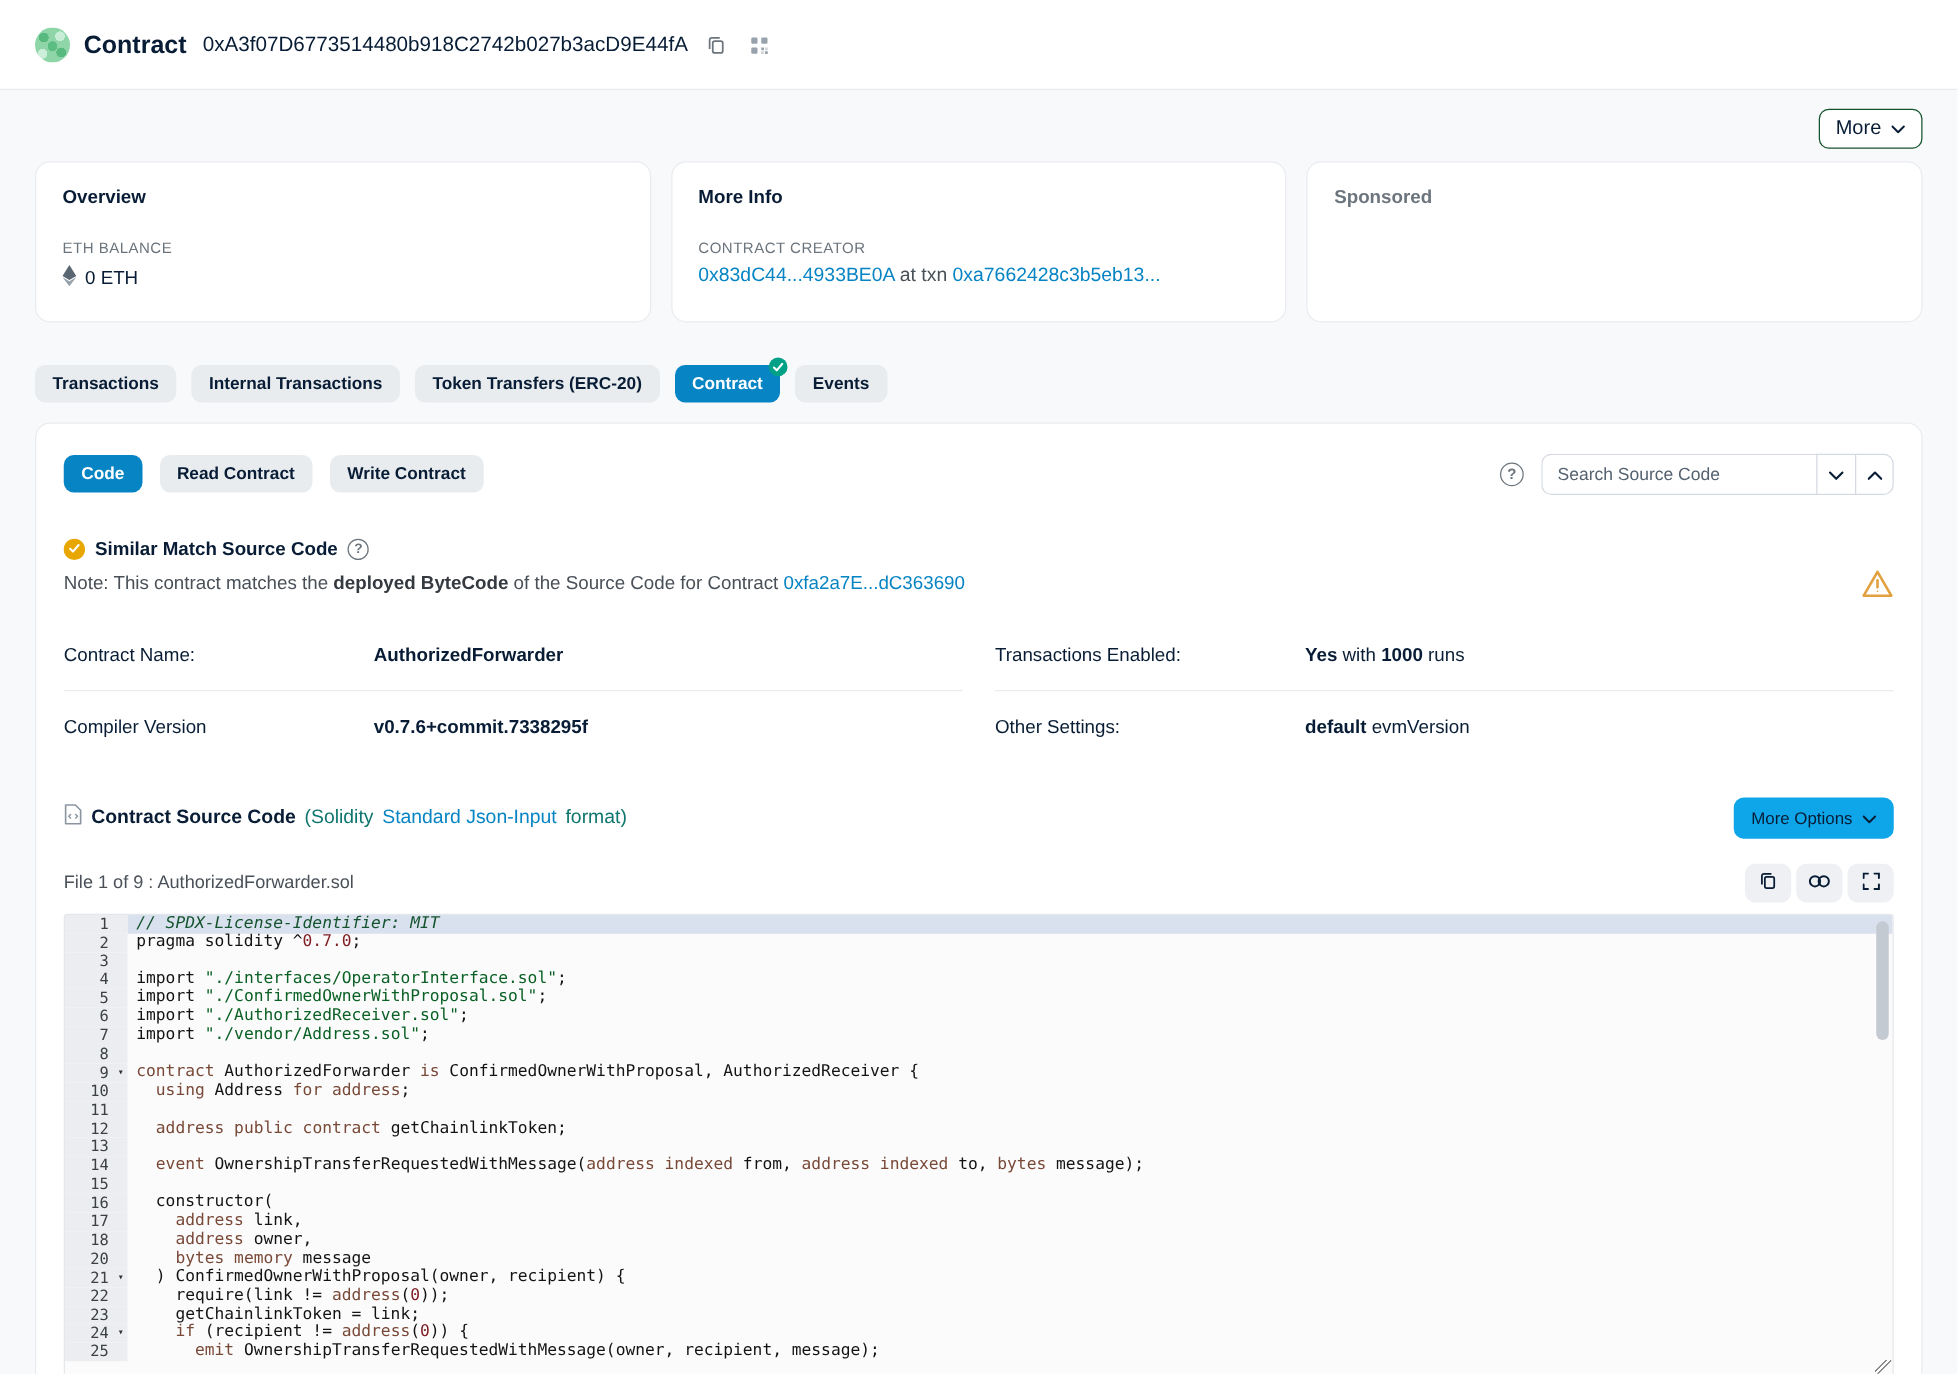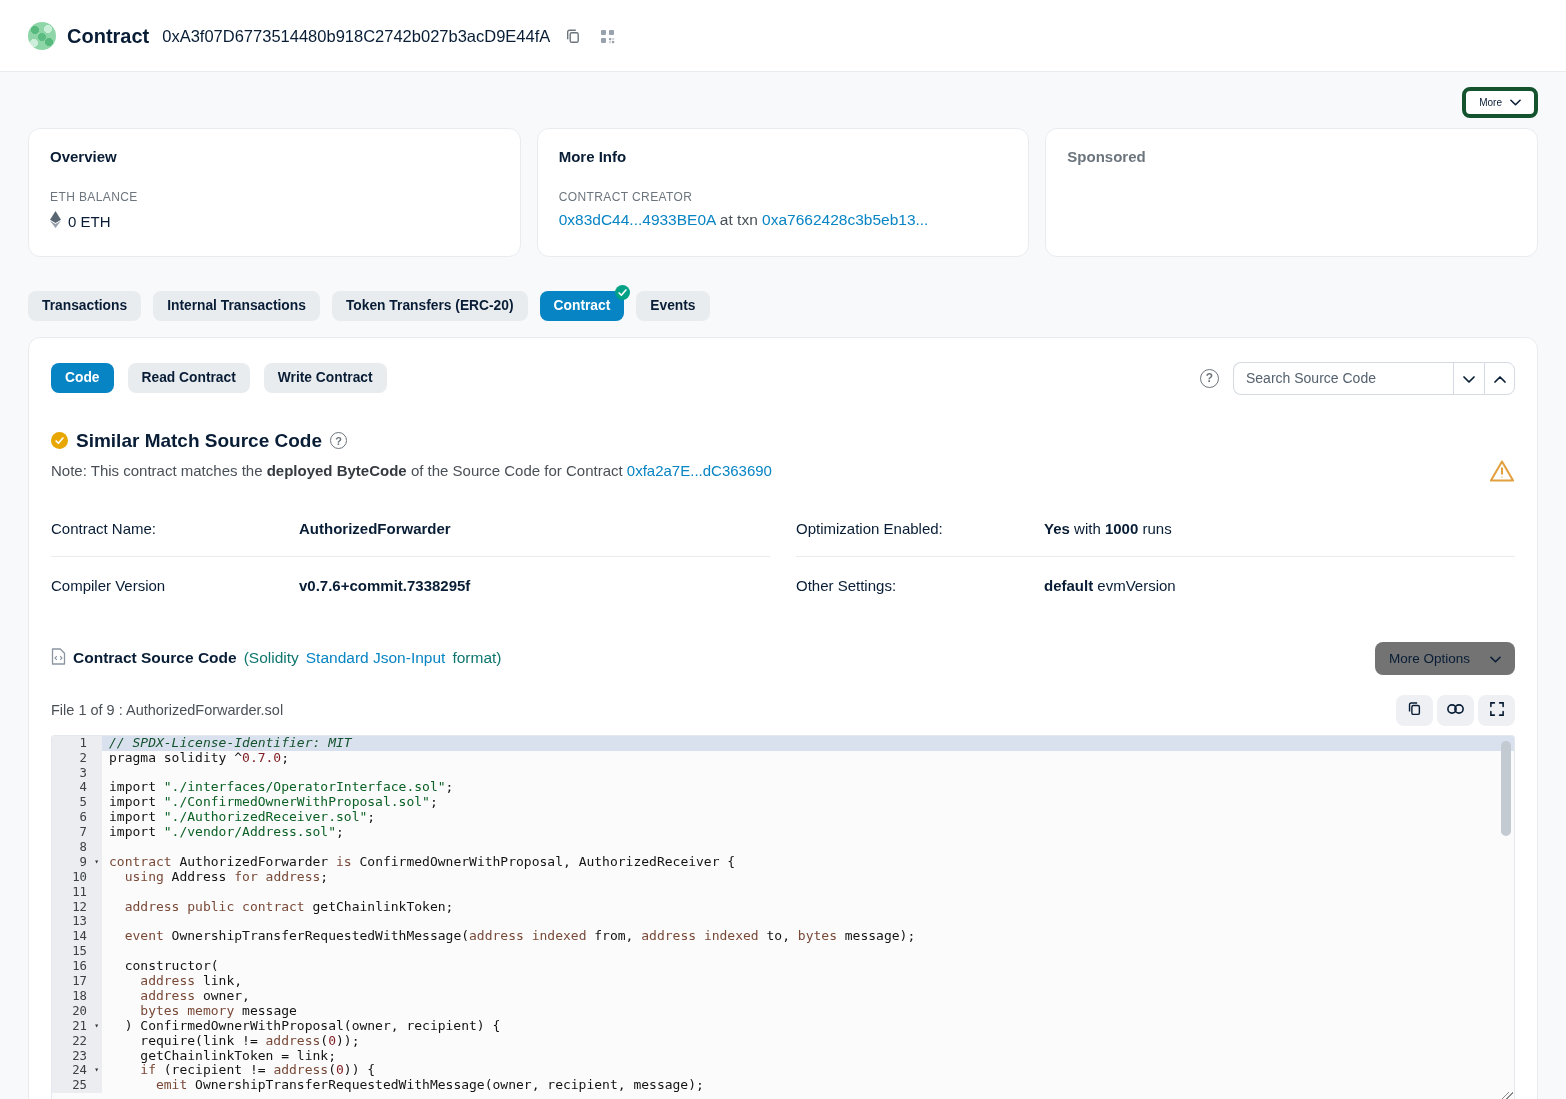--- a/index.html
+++ b/index.html
@@ -25,22 +25,22 @@
   }
   .page-title { font-size:20px; font-weight:700; color:#081d35; }
   .page-address { font-size:16.5px; color:#081d35; margin-left:2px; }
   .icon-btn-plain { background:none; border:none; cursor:pointer; color:#6c757d; display:inline-flex; align-items:center; padding:4px; }
   .icon-btn-plain svg { display:block; }
 
   .content { padding:0 28px; }
   .more-row { display:flex; justify-content:flex-end; margin-top:15px; }
   .btn-white {
     display:inline-flex; align-items:center; gap:8px;
-    background:#fff; border:4px solid #14532d; border-radius:8px;
-    padding:6px 13px; font-size:10px; font-weight:500; color:#081d35; cursor:pointer;
+    background:#fff; border:1px solid #14532d; border-radius:8px;
+    padding:6px 13px; font-size:16px; font-weight:500; color:#081d35; cursor:pointer;
     font-family:inherit;
   }
   .cards-row { display:flex; gap:16px; margin-top:10px; }
   .card {
     flex:1; background:#fff; border:1px solid #e9ecef; border-radius:12px;
     padding:19px 21px; height:129px;
   }
   .card h3 { font-size:15px; font-weight:700; color:#081d35; }
   .card h3.muted { color:#6c757d; }
   .caps-label { font-size:12px; letter-spacing:.4px; color:#6c757d; margin-top:25px; font-weight:400; }
@@ -80,21 +80,21 @@
   .search-input::placeholder { color:#54616e; }
   .chev-btn {
     width:31px; border:1px solid #d5dae2; background:#fff; cursor:pointer;
     display:flex; align-items:center; justify-content:center;
   }
   .chev-btn.down { border-right:none; }
   .chev-btn.up { border-radius:0 8px 8px 0; }
 
   .similar { margin-top:35px; }
   .similar-title-row { display:flex; align-items:center; gap:8px; }
-  .similar-title { font-size:19px; font-weight:700; color:#081d35; }
+  .similar-title { font-size:15px; font-weight:700; color:#081d35; }
   .amber-check {
     width:17px; height:17px; border-radius:50%; background:#e7a600;
     display:inline-flex; align-items:center; justify-content:center;
   }
   .similar-note-row { display:flex; justify-content:space-between; align-items:center; margin-top:7px; }
   .note-text { font-size:15px; color:#495057; }
   .note-text b { color:#343a40; }
   .warn-tri { display:inline-flex; cursor:pointer; background:none; border:none; }
 
   .meta-grid { display:grid; grid-template-columns:1fr 1fr; column-gap:26px; margin-top:31px; }
@@ -102,22 +102,22 @@
   .meta-row.second { border-bottom:none; padding-top:20px; padding-bottom:8px; }
   .meta-label { width:248px; flex:0 0 248px; color:#081d35; }
   .meta-value { font-weight:700; color:#081d35; }
   .meta-value .normal { font-weight:400; }
 
   .source-header { display:flex; justify-content:space-between; align-items:center; margin-top:40px; }
   .source-title-wrap { display:flex; align-items:center; gap:7px; font-size:15.5px; }
   .source-title { font-weight:700; color:#081d35; }
   .source-sub { color:#0f766e; }
   .btn-gray {
-    display:inline-flex; align-items:center; gap:20px; border:none; cursor:pointer;
-    background:#737373; color:#081d35; font-size:13.5px; font-weight:500;
+    display:inline-flex; align-items:center; gap:8px; border:none; cursor:pointer;
+    background:#0ea5e9; color:#081d35; font-size:13.5px; font-weight:500;
     padding:9px 14px; border-radius:8px; font-family:inherit;
   }
   .file-row { display:flex; justify-content:space-between; align-items:center; margin-top:20px; }
   .file-info { font-size:14.5px; color:#495057; }
   .icon-btn-group { display:flex; gap:4px; }
   .icon-btn {
     width:37px; height:31px; border:none; border-radius:8px; background:#eef0f4;
     display:flex; align-items:center; justify-content:center; cursor:pointer;
   }
 
@@ -288,21 +288,21 @@
           <span class="meta-label">Contract Name:</span>
           <span class="meta-value">AuthorizedForwarder</span>
         </div>
         <div class="meta-row second">
           <span class="meta-label">Compiler Version</span>
           <span class="meta-value">v0.7.6+commit.7338295f</span>
         </div>
       </div>
       <div>
         <div class="meta-row">
-          <span class="meta-label">Optimization Enabled:</span>
+          <span class="meta-label">Transactions Enabled:</span>
           <span class="meta-value"><span>Yes</span> <span class="normal">with</span> <span>1000</span> <span class="normal">runs</span></span>
         </div>
         <div class="meta-row second">
           <span class="meta-label">Other Settings:</span>
           <span class="meta-value"><span>default</span> <span class="normal">evmVersion</span></span>
         </div>
       </div>
     </div>
 
     <div class="source-header">

